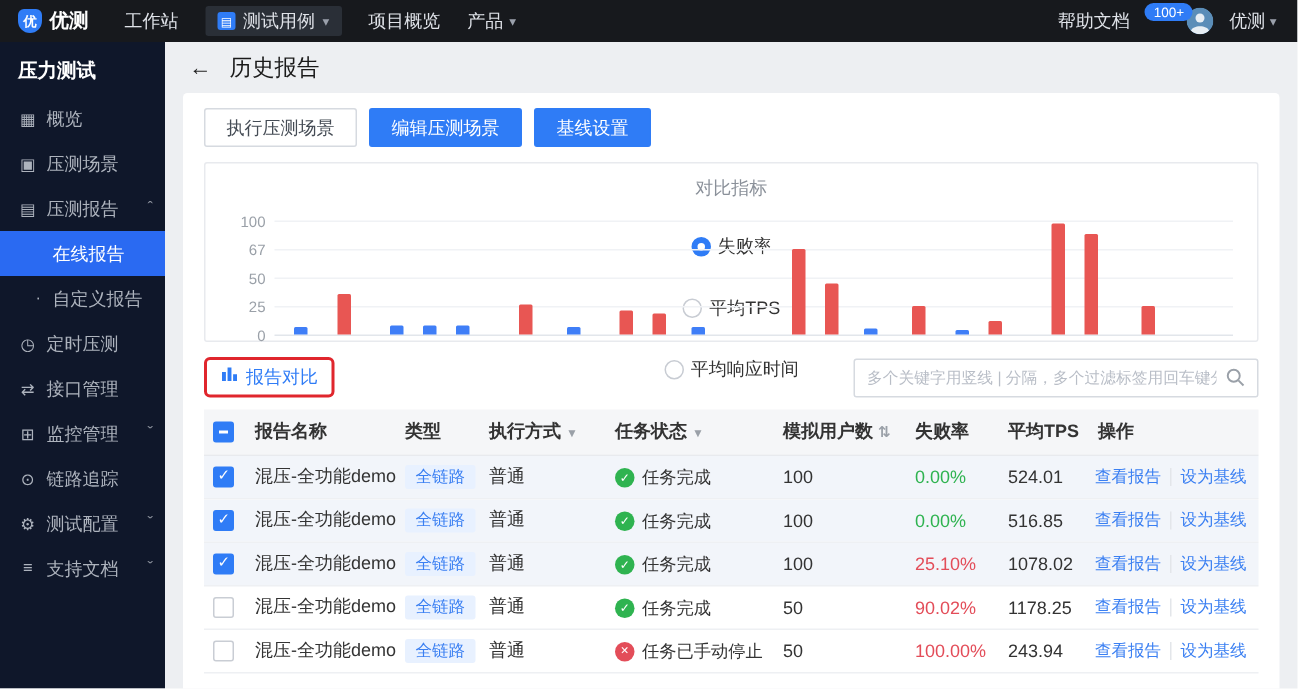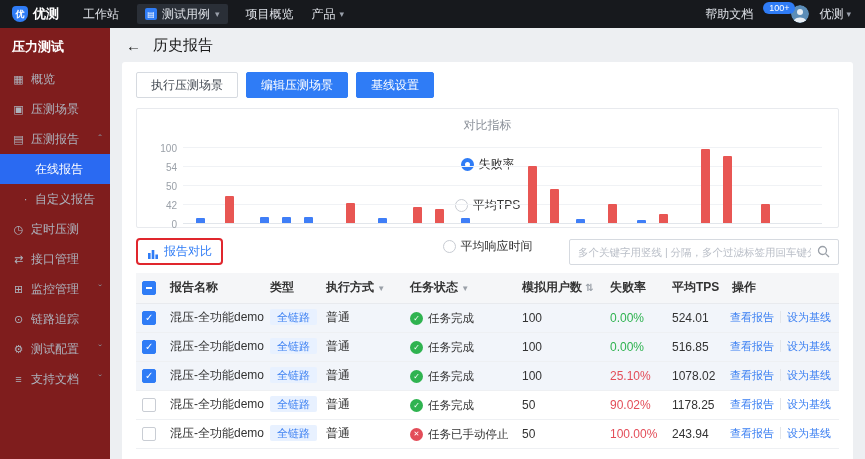--- a/index.html
+++ b/index.html
@@ -15,21 +15,21 @@
   .proj-select { margin-left:18px; height:20px; background:#2a2f37; border-radius:2px; display:flex; align-items:center; gap:5px; padding:0 8px; cursor:pointer; }
   .proj-icon { width:12px; height:12px; background:#2f7cf6; border-radius:2px; color:#fff; font-size:8px; display:flex; align-items:center; justify-content:center; }
   .caret { font-size:9px; color:#9aa0ab; }
   .tb-right { margin-left:auto; display:flex; align-items:center; gap:10px; padding-right:14px; }
   .tb-right > span { cursor:pointer; }
   .badge { background:#2f7cf6; color:#fff; font-size:9px; padding:1px 6px; border-radius:8px; position:relative; transform:translateY(-6px); margin-right:-14px; z-index:2; }
   .avatar { width:18px; height:18px; border-radius:50%; overflow:hidden; display:inline-flex; }
   .user-menu { display:flex; align-items:center; gap:3px; }
 
   
-  .sidebar { position:absolute; top:28px; left:0; bottom:0; width:110px; background:#7f1d1d; z-index:10; }
+  .sidebar { position:absolute; top:28px; left:0; bottom:0; width:110px; background:#0f172a; z-index:10; }
   .sb-title { color:#fff; font-size:13px; font-weight:bold; padding:10px 12px 8px; }
   .sb-item { height:30px; display:flex; align-items:center; gap:6px; padding:0 8px 0 12px; color:#adb3bd; font-size:12px; cursor:pointer; white-space:nowrap; }
   .sb-item.sub { padding-left:22px; }
   .sb-item.active { background:#2a6af2; color:#fff; }
   .sb-icon { width:13px; font-size:11px; text-align:center; flex:none; }
   .sb-item.sub .sb-icon { width:7px; }
   .sb-caret { margin-left:auto; font-size:11px; color:#8b919c; }
 
   
   .main { position:absolute; left:110px; top:28px; right:0; bottom:0; overflow:hidden; }
@@ -53,21 +53,21 @@
   .plot { position:relative; height:76px; margin:10px 4px 0 34px; }
   .gline { position:absolute; left:0; right:0; border-top:1px solid #f0f2f5; }
   .gline.base { border-top-color:#e2e6eb; }
   .glabel { position:absolute; left:-32px; top:-5px; width:26px; text-align:right; font-size:10px; color:#9aa0a8; }
   .bar { position:absolute; bottom:0; width:9px; border-radius:1px 1px 0 0; }
   .xlabels { display:flex; justify-content:space-between; margin:4px 0 2px 34px; font-size:10px; color:#9aa0a8; }
 
   
   .toolbar { display:flex; align-items:center; justify-content:space-between; margin-top:10px; }
   .annotation { border:2px solid #e0262d; border-radius:4px; padding:3px 9px; display:inline-flex; }
-  .compare-btn { display:flex; align-items:flex-end; gap:5px; color:#2f7cf6; font-size:12px; background:none; border:none; cursor:pointer; font-family:inherit; }
+  .compare-btn { display:flex; align-items:flex-start; gap:5px; color:#2f7cf6; font-size:12px; background:none; border:none; cursor:pointer; font-family:inherit; }
   .search { width:270px; height:26px; border:1px solid #d6dae0; border-radius:2px; display:flex; align-items:center; padding:0 8px; gap:6px; background:#fff; }
   .search input { flex:1; border:none; outline:none; font-size:10.5px; color:#333; background:transparent; min-width:0; font-family:inherit; }
   .search input::placeholder { color:#b9bec7; }
 
   
   table { width:100%; border-collapse:collapse; table-layout:fixed; margin-top:8px; }
   thead th { background:#f5f6f8; height:30px; text-align:left; padding:0 6px; font-weight:bold; color:#333; border-bottom:1px solid #e8eaee; font-size:12px; white-space:nowrap; }
   tbody td { height:29px; padding:0 6px; border-bottom:1px solid #eef0f3; color:#333; white-space:nowrap; overflow:hidden; }
   tr.sel td { background:#f2f5fa; }
   .cb { width:14px; height:14px; border:1px solid #c9cdd4; border-radius:2px; display:inline-block; vertical-align:middle; background:#fff; position:relative; cursor:pointer; }
@@ -209,27 +209,27 @@
               <span>平均响应时间</span>
             </label>
           </div>
       </div>
       <div class="plot">
         <div id="chart-grid">
             <div class="gline" style="top: 0%;">
               <span class="glabel">100</span>
             </div>
             <div class="gline" style="top: 25%;">
-              <span class="glabel">54</span>
+              <span class="glabel">67</span>
             </div>
             <div class="gline" style="top: 50%;">
               <span class="glabel">50</span>
             </div>
             <div class="gline" style="top: 75%;">
-              <span class="glabel">42</span>
+              <span class="glabel">25</span>
             </div>
             <div class="gline base" style="top: 100%;">
               <span class="glabel">0</span>
             </div>
           </div>
         <div id="chart-bars">
             <div class="bar" style="left: 2%; height: 6%; background: rgb(63, 126, 247);"></div>
             <div class="bar" style="left: 6.5%; height: 36%; background: rgb(232, 86, 83);"></div>
             <div class="bar" style="left: 12%; height: 8%; background: rgb(63, 126, 247);"></div>
             <div class="bar" style="left: 15.5%; height: 8%; background: rgb(63, 126, 247);"></div>

